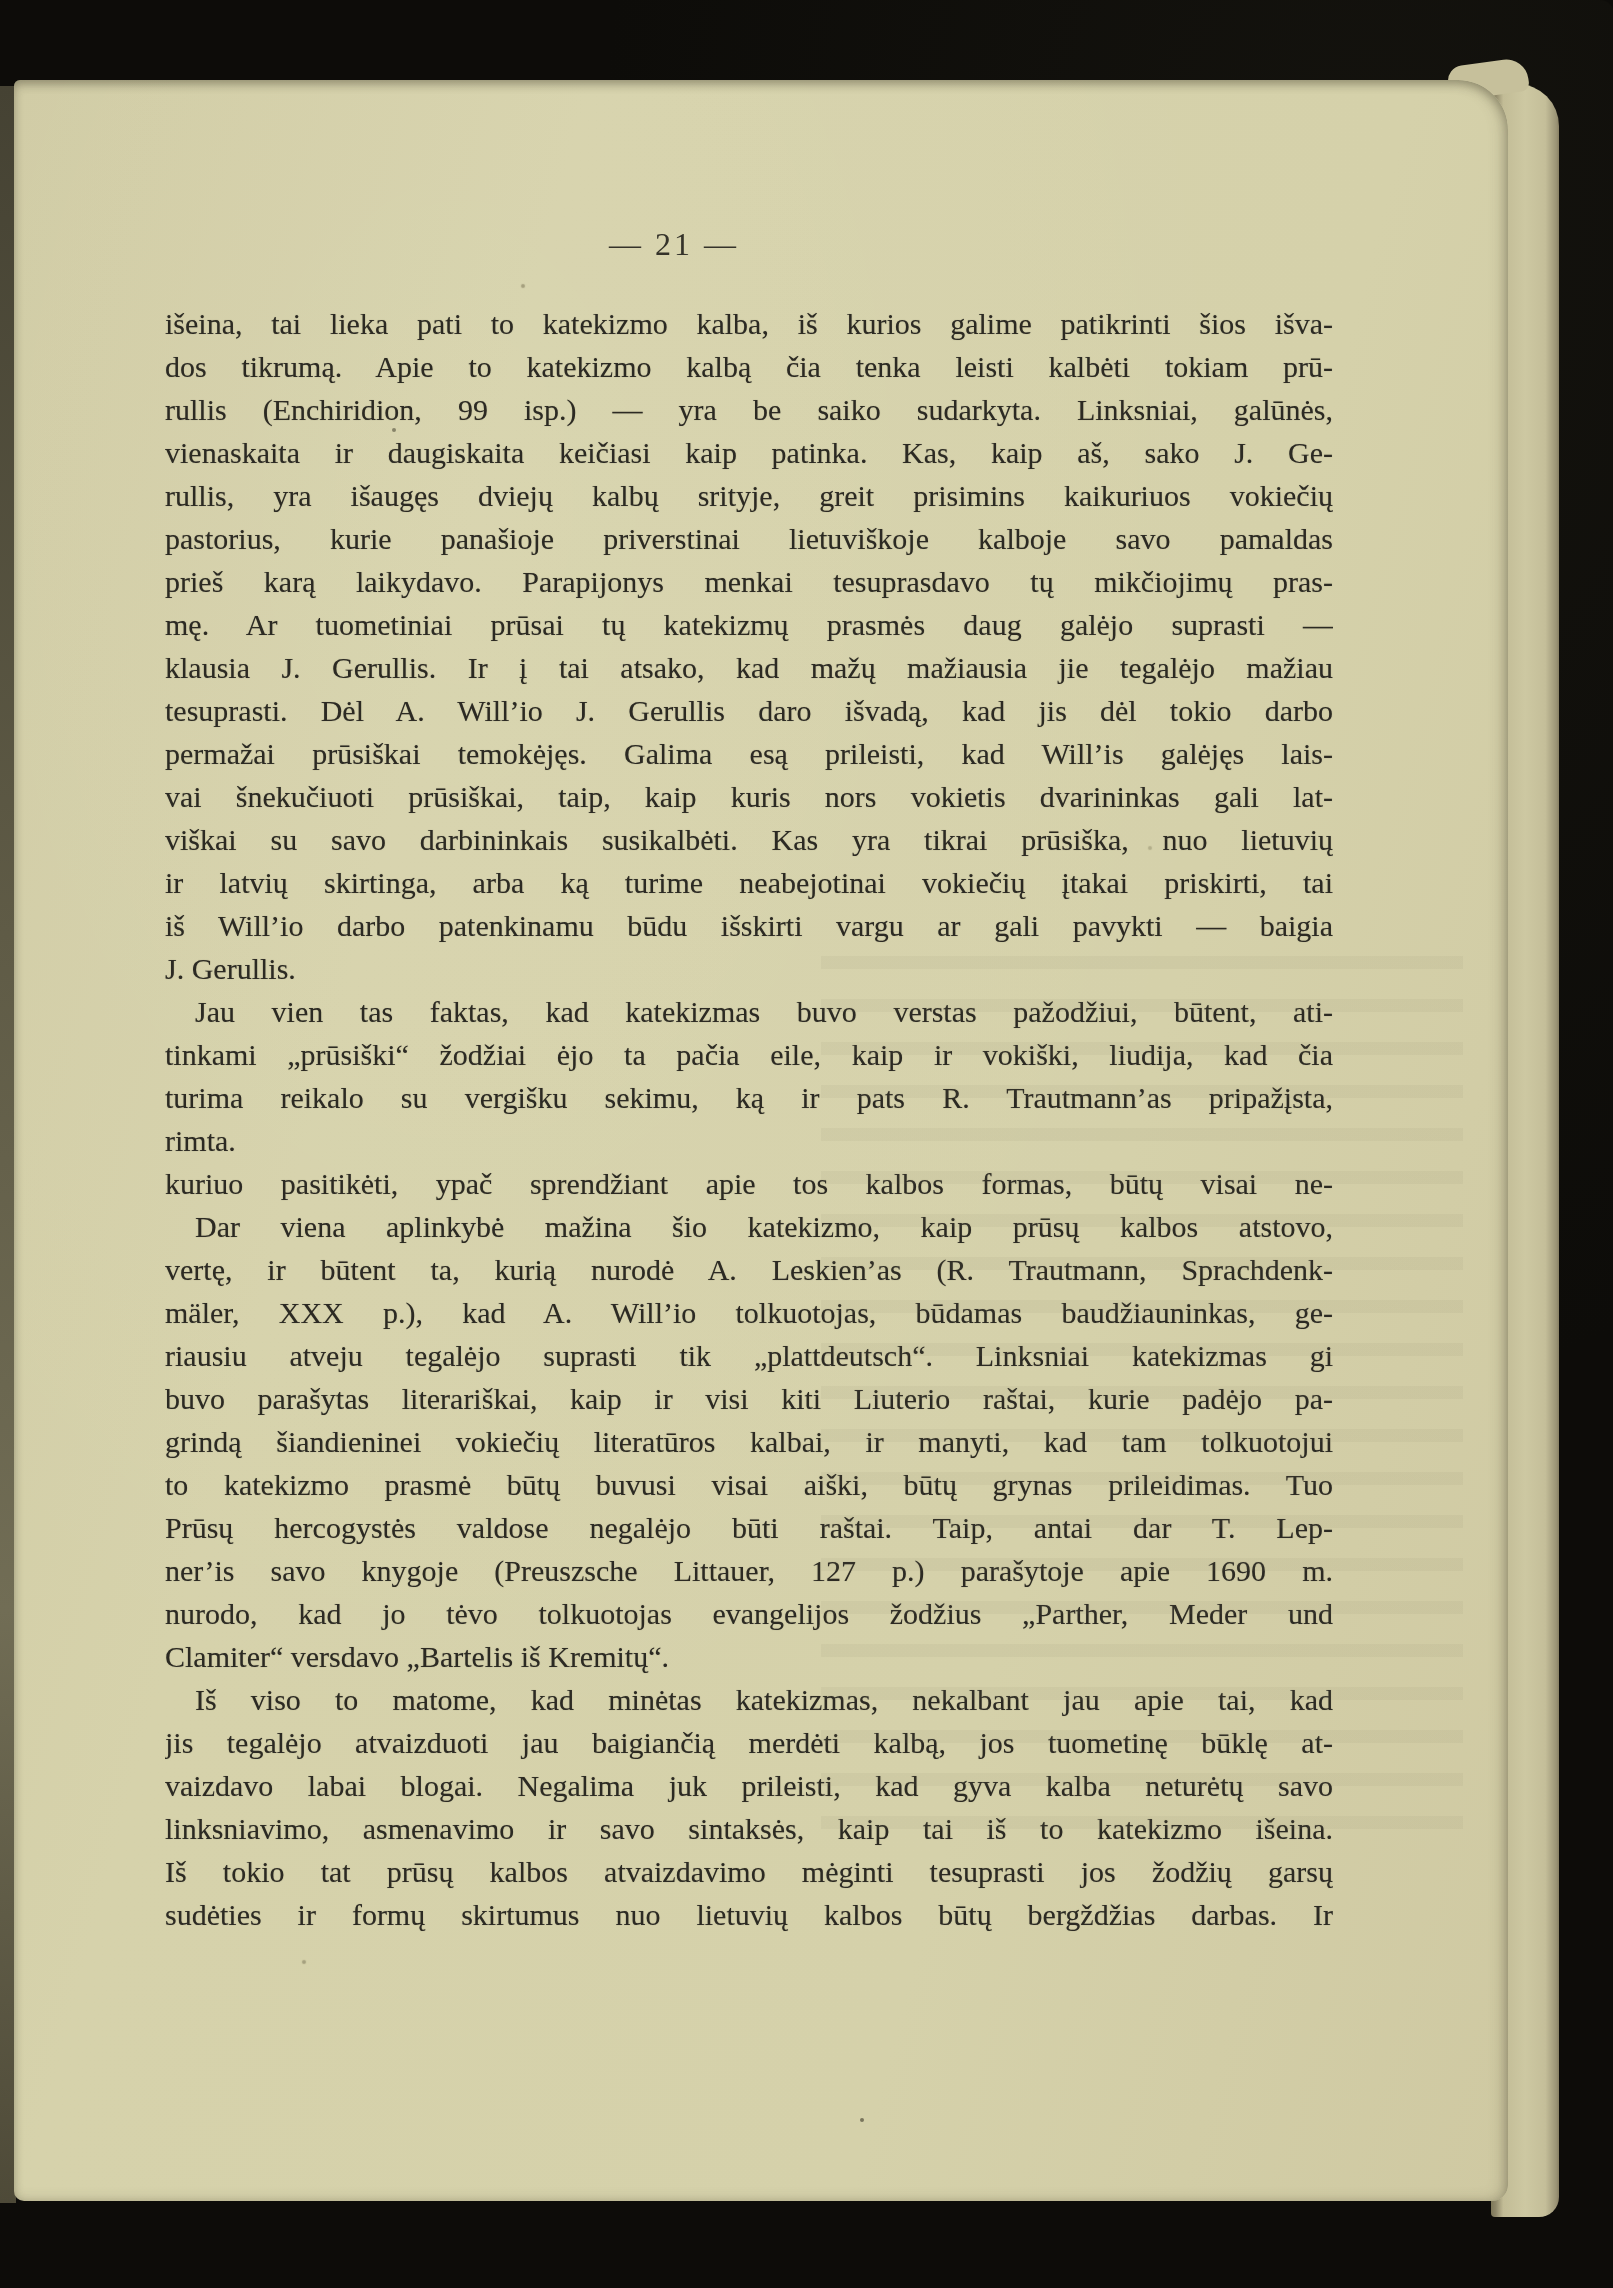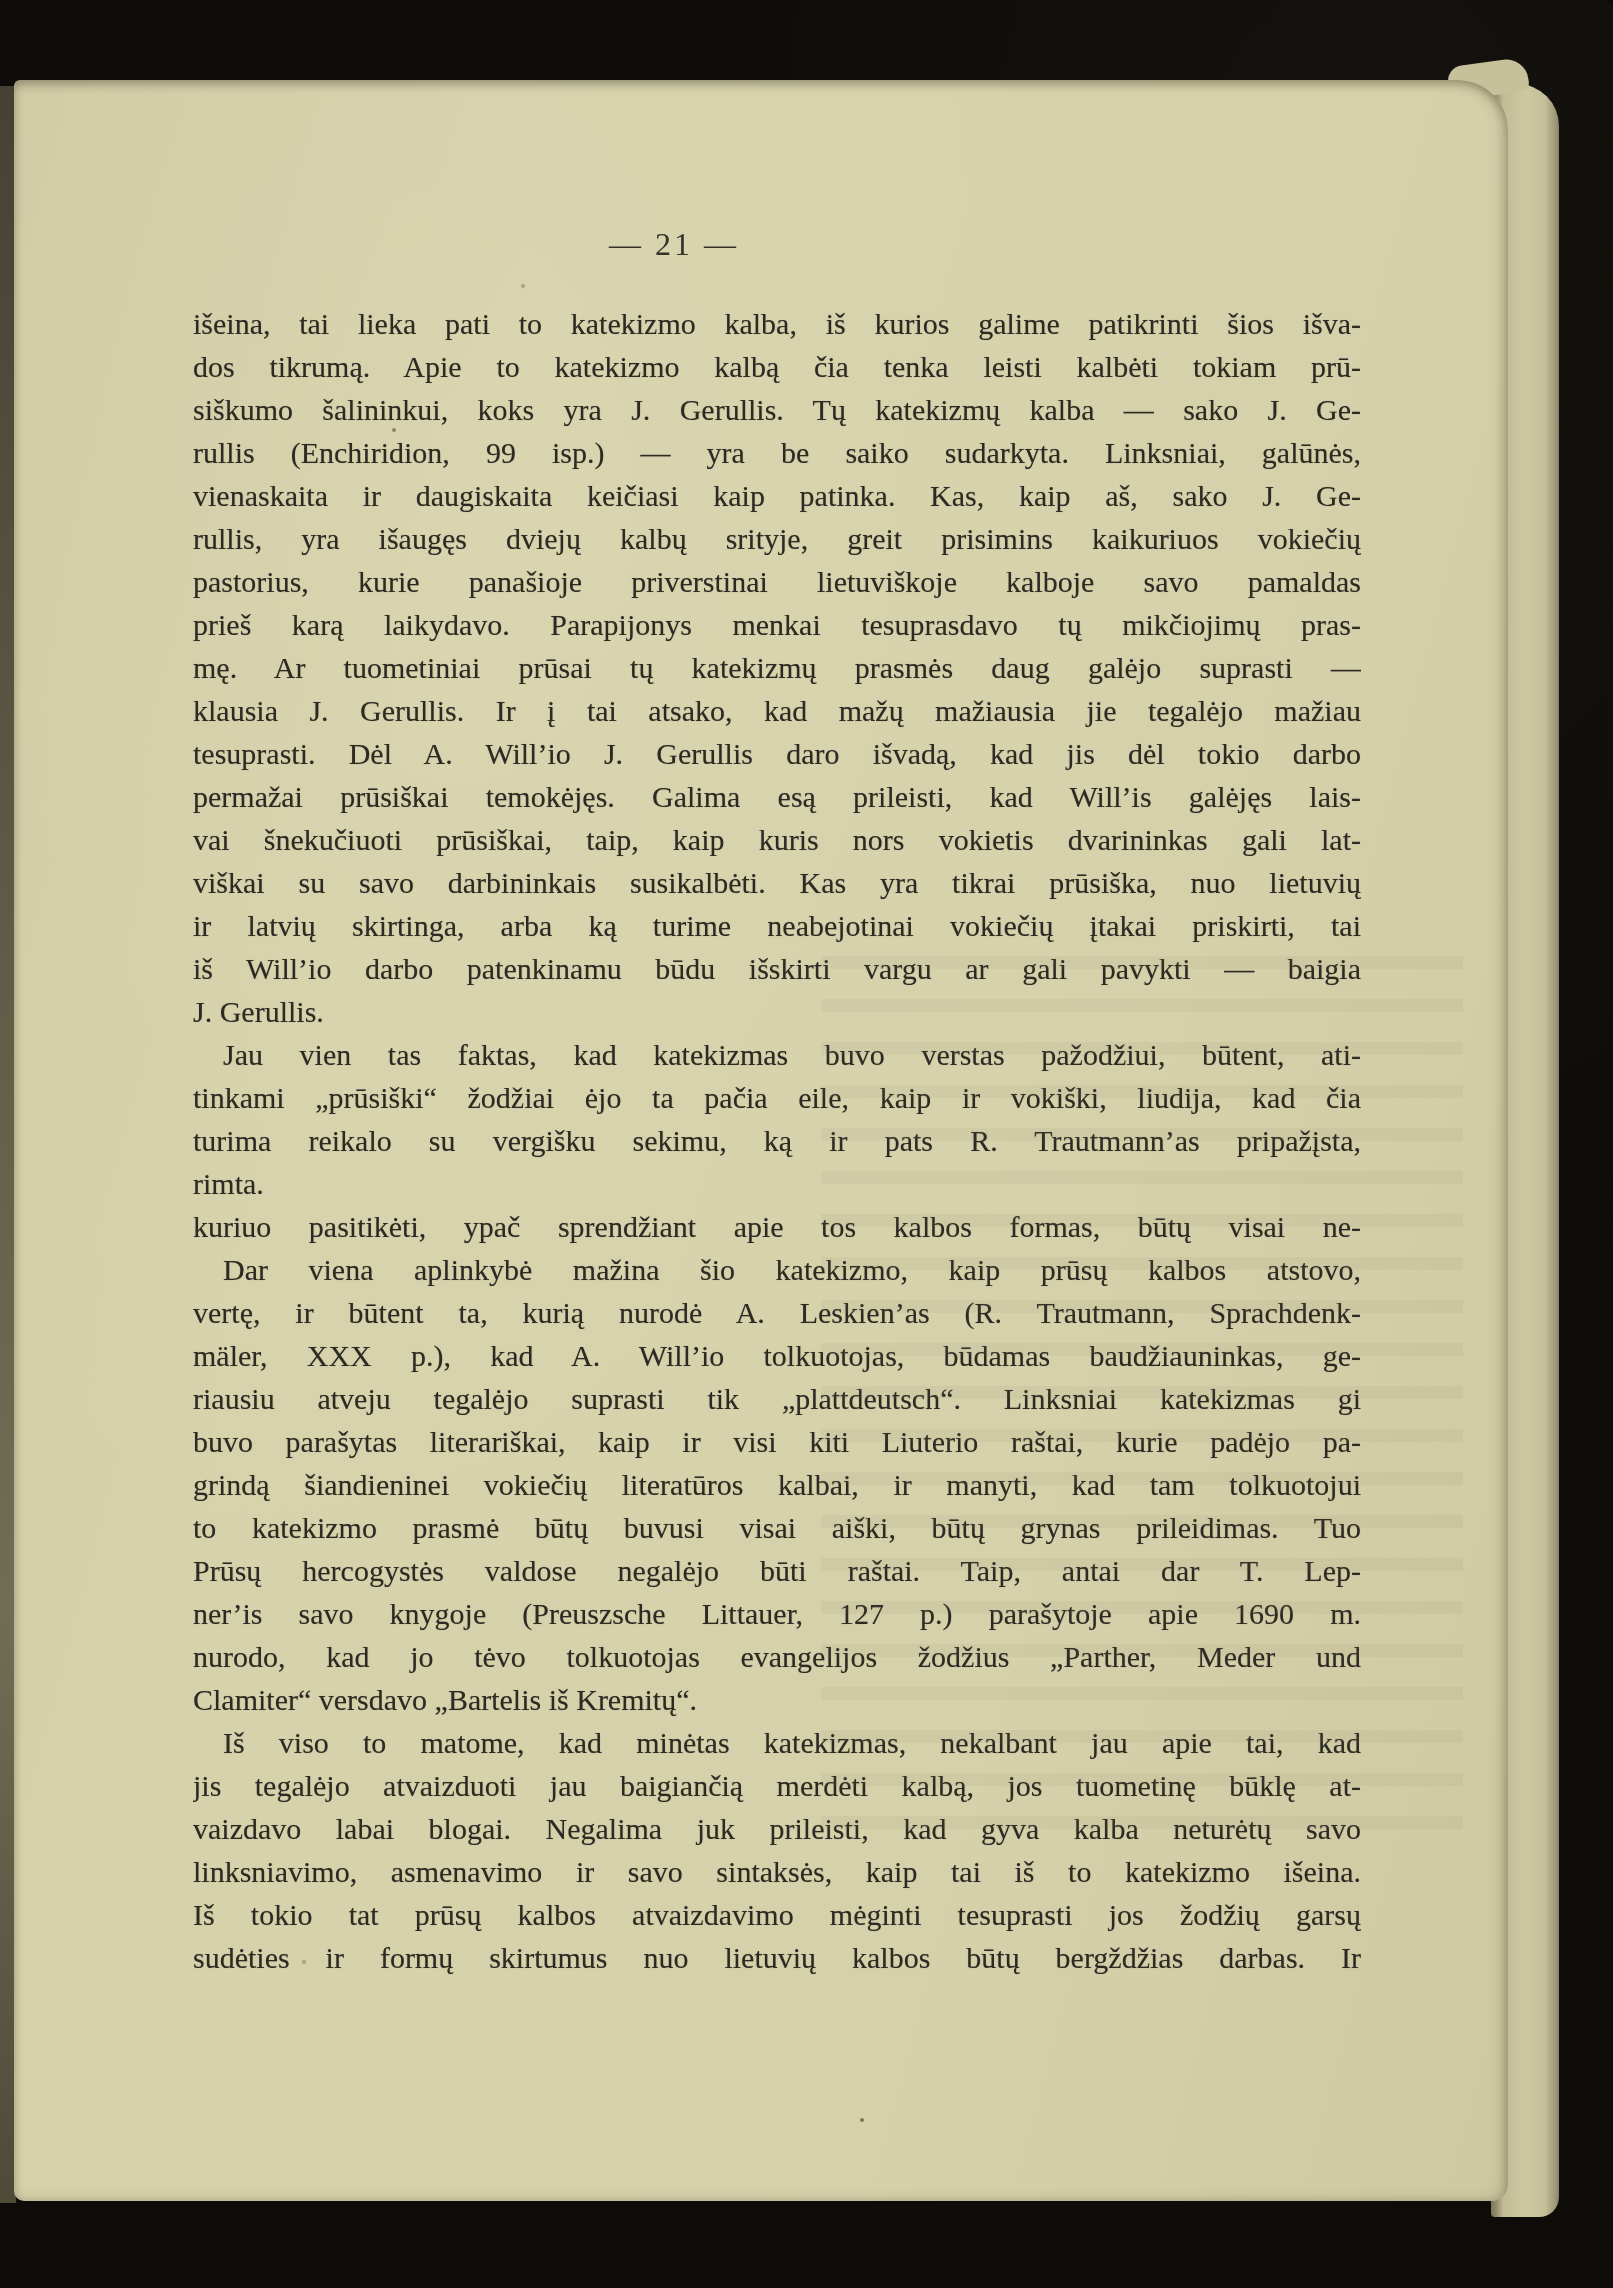--- a/index.html
+++ b/index.html
@@ -73,21 +73,20 @@
     position: relative;
     left: -75px;
   }
   .text-block {
     position: absolute;
     left: 151px; top: 222px;
     width: 1168px;
     color: #2c2a23;
     font-size: 30px;
     text-shadow: 0 0 1px rgba(44,42,35,0.35);
-    margin-left: 28px;
   }
   .paragraph { margin: 0; padding: 0; }
   .line {
     height: 43px;
     line-height: 43px;
     overflow: hidden;
     white-space: normal;
     text-align: justify;
     text-align-last: justify;
   }
@@ -125,21 +124,20 @@
   <div class="fore-edge"></div>
   <div class="fore-edge-tear"></div>
   <div class="page">
     <div class="page-number">
       <span>— 21 —</span>
     </div>
     <div class="text-block" id="text-block">
         <div class="paragraph">
           <div class="line">išeina, tai lieka pati to katekizmo kalba, iš kurios galime patikrinti šios išva-</div>
           <div class="line">dos tikrumą.  Apie to katekizmo kalbą čia tenka leisti kalbėti tokiam prū-</div>
-          <div class="line">siškumo šalininkui, koks yra J. Gerullis.  Tų katekizmų kalba — sako J. Ge-</div>
           <div class="line">rullis (Enchiridion, 99 isp.) — yra be saiko sudarkyta.  Linksniai, galūnės,</div>
           <div class="line">vienaskaita ir daugiskaita keičiasi kaip patinka.  Kas, kaip aš, sako J. Ge-</div>
           <div class="line">rullis, yra išaugęs dviejų kalbų srityje, greit prisimins kaikuriuos vokiečių</div>
           <div class="line">pastorius, kurie panašioje priverstinai lietuviškoje kalboje savo pamaldas</div>
           <div class="line">prieš karą laikydavo.  Parapijonys menkai tesuprasdavo tų mikčiojimų pras-</div>
           <div class="line">mę.  Ar tuometiniai prūsai tų katekizmų prasmės daug galėjo suprasti —</div>
           <div class="line">klausia J. Gerullis.  Ir į tai atsako, kad mažų mažiausia jie tegalėjo mažiau</div>
           <div class="line">tesuprasti.  Dėl A. Will’io J. Gerullis daro išvadą, kad jis dėl tokio darbo</div>
           <div class="line">permažai prūsiškai temokėjęs.  Galima esą prileisti, kad Will’is galėjęs lais-</div>
           <div class="line">vai šnekučiuoti prūsiškai, taip, kaip kuris nors vokietis dvarininkas gali lat-</div>

